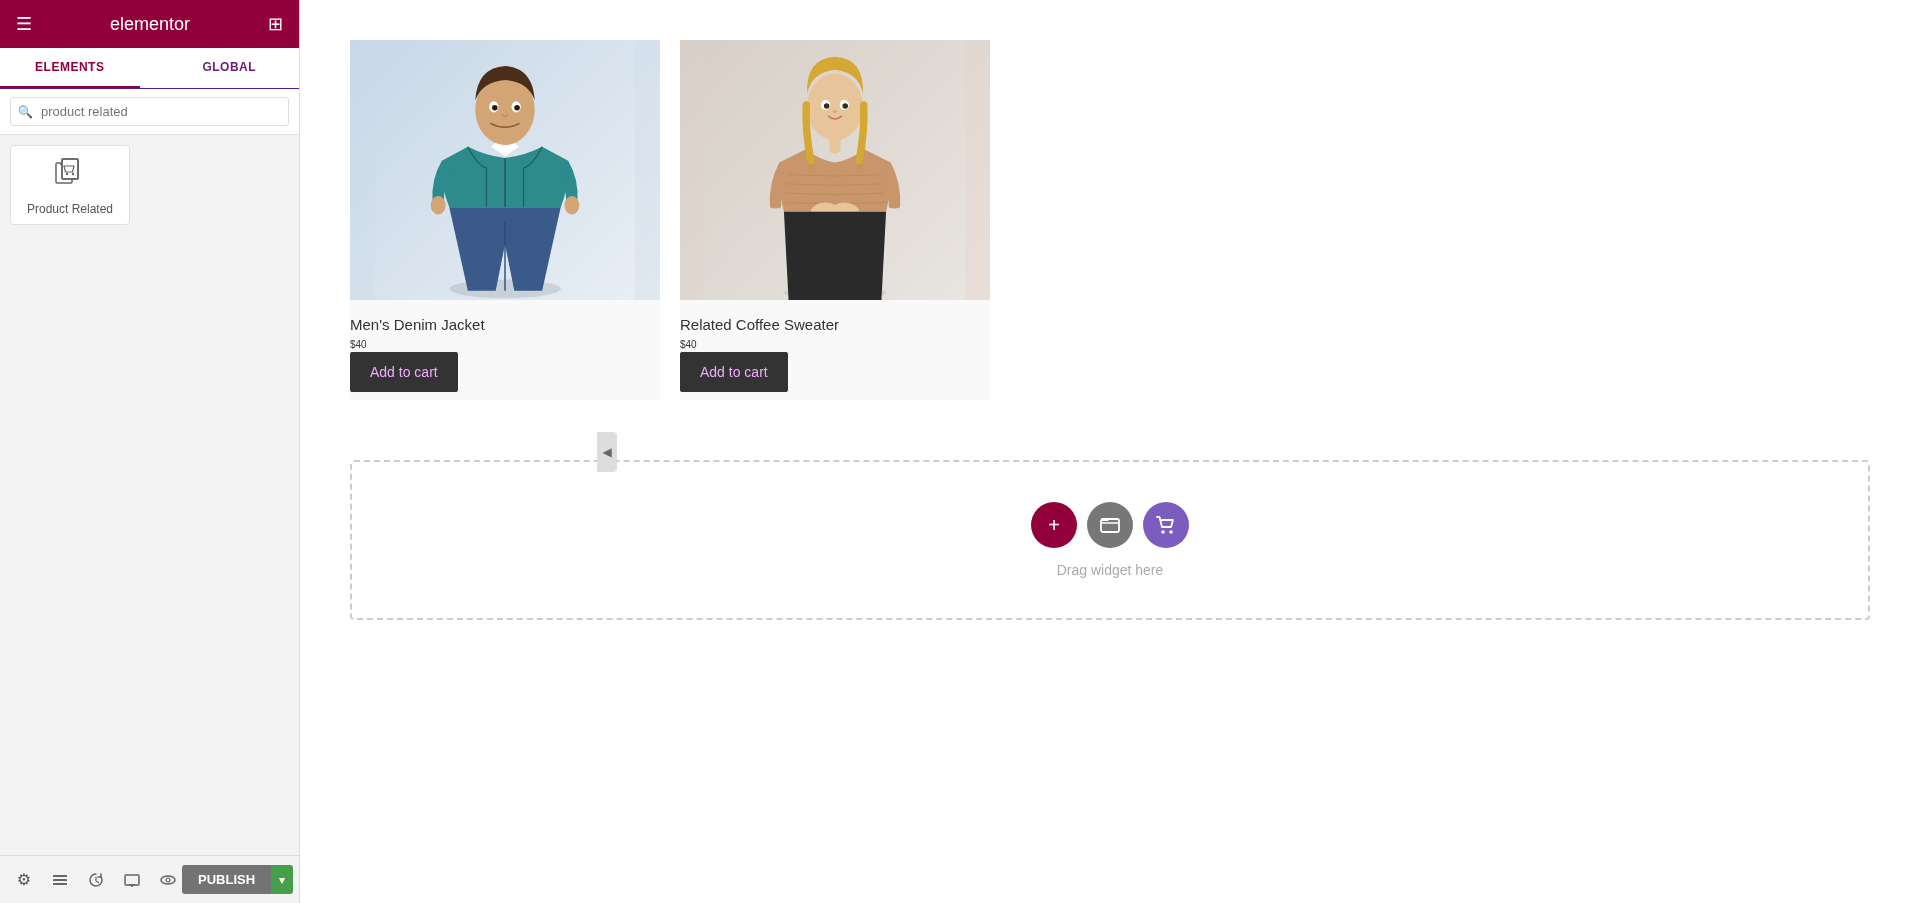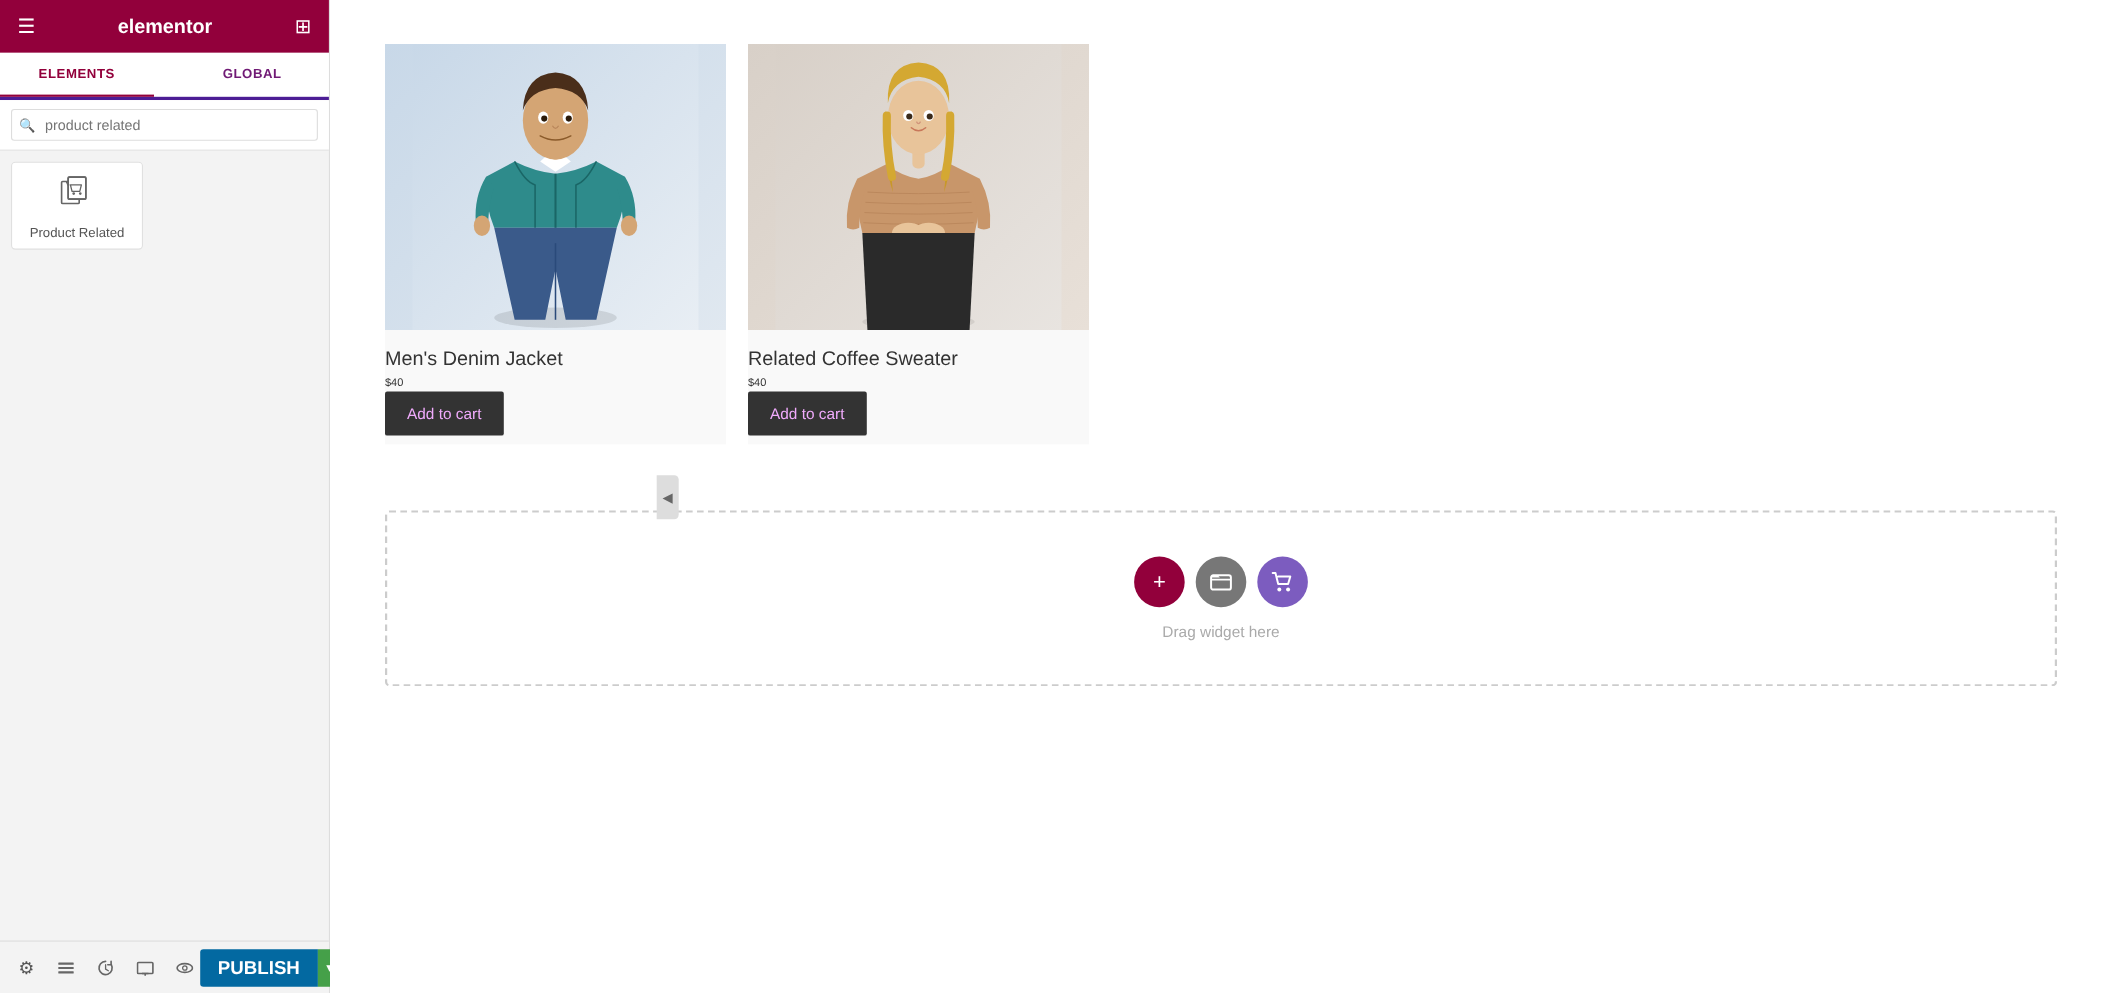--- a/index.html
+++ b/index.html
@@ -21,33 +21,33 @@
       color: white;
       display: flex;
       align-items: center;
       justify-content: space-between;
       padding: 0 16px;
       height: 48px;
     }
 
     .sidebar-logo {
       font-size: 18px;
-      font-weight: bold;
+      font-weight: normal;
       color: white;
     }
 
     .hamburger-icon, .grid-icon {
       cursor: pointer;
       color: white;
       font-size: 18px;
     }
 
     .sidebar-tabs {
       display: flex;
-      border-bottom: 3px solid #4c1d95;
+      border-bottom: 1px solid #4c1d95;
       background: white;
       gap: 20px;
     }
 
     .sidebar-tab {
       flex: 1;
       text-align: center;
       padding: 12px 0;
       font-size: 12px;
       font-weight: bold;
@@ -149,26 +149,26 @@
       display: flex;
       align-items: center;
       justify-content: center;
       cursor: pointer;
       color: #555;
       font-size: 16px;
       border-radius: 3px;
     }
 
     .publish-btn {
-      background: #0369a1;
+      background: #737373;
       color: white;
       border: none;
       padding: 7px 16px;
       border-radius: 3px 0 0 3px;
-      font-size: 17px;
+      font-size: 13px;
       font-weight: bold;
       cursor: pointer;
       text-transform: uppercase;
     }
 
     .publish-arrow {
       background: #45a049;
       color: white;
       border: none;
       padding: 7px 8px;
@@ -249,21 +249,21 @@
     .person-svg {
       width: 100%;
       height: 100%;
     }
 
     .product-info {
       padding: 16px 0 8px 0;
     }
 
     .product-name {
-      font-size: 18px;
+      font-size: 15px;
       color: #333;
       margin-bottom: 6px;
     }
 
     .product-price {
       font-size: 10px;
       color: #333;
       margin-bottom: 2px;
     }
 

